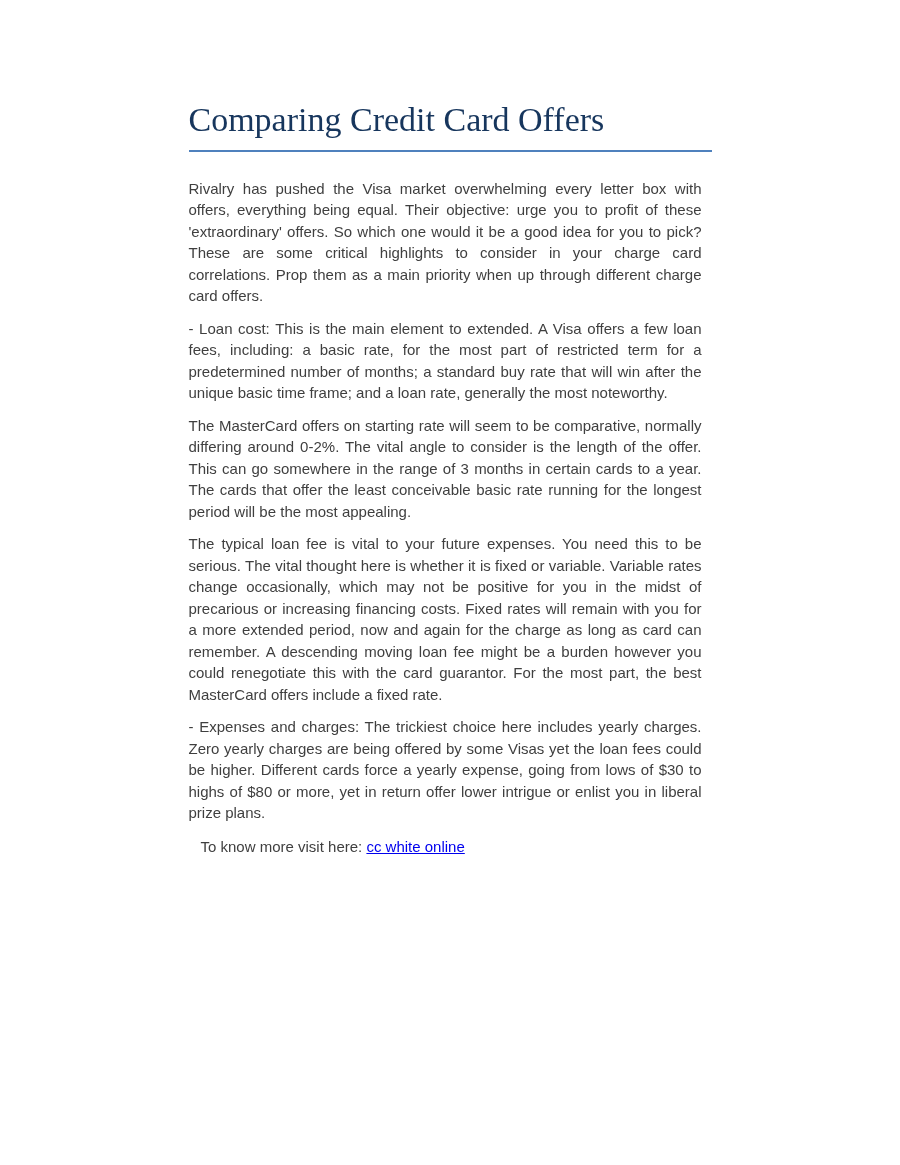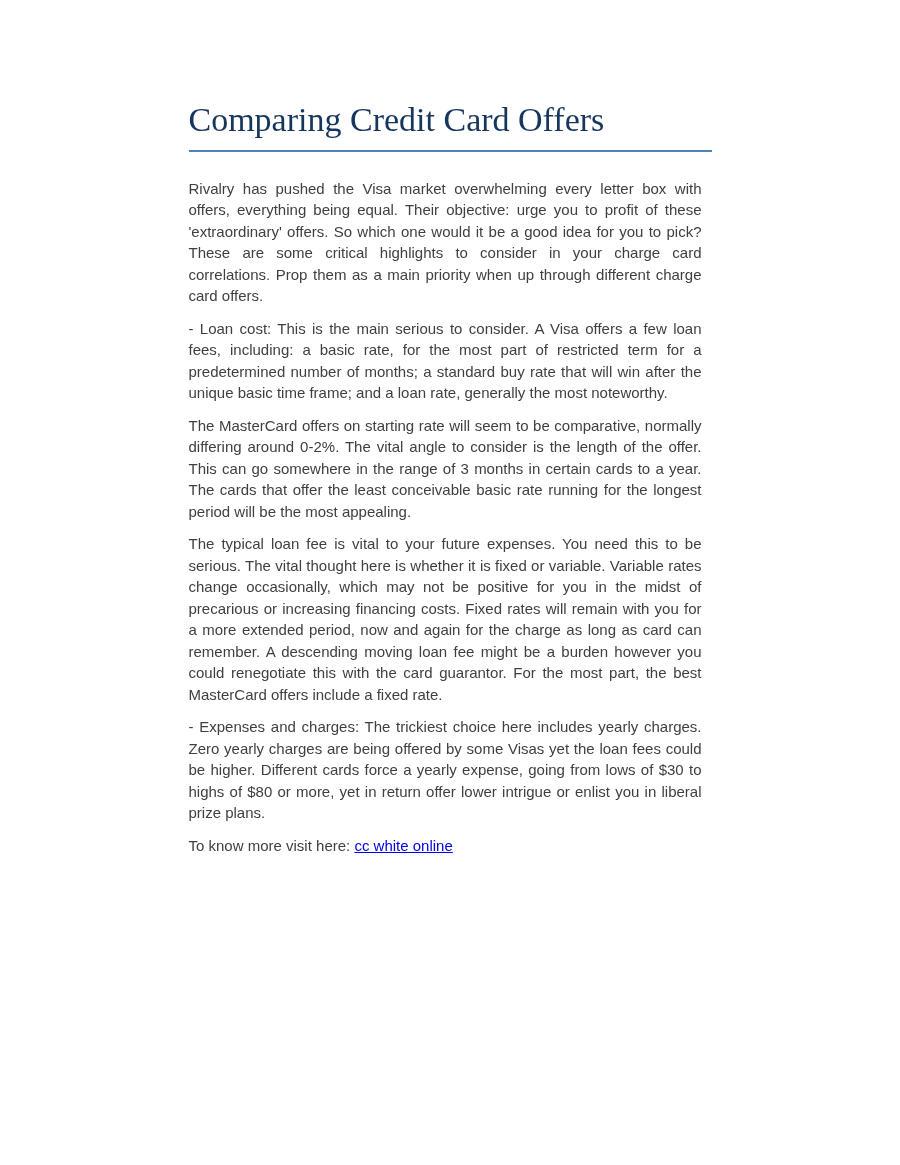--- a/index.html
+++ b/index.html
@@ -30,42 +30,42 @@
   }
   .body-par {
     margin: 0 10px 11px 0;
     font-size: 15px;
     line-height: 21.5px;
     color: #3F3F3F;
     text-align: justify;
     text-justify: inter-word;
   }
   .closing-line {
-    margin: 0;
+    margin: 12px;
     font-size: 15px;
     line-height: 21.5px;
     color: #3F3F3F;
     text-align: left;
   }
   .doc-link {
     color: #0000EE;
     text-decoration: underline;
     cursor: pointer;
   }
 </style>
 </head>
 <body>
 
 <div class="page">
 
   <h1 class="doc-title">Comparing Credit Card Offers</h1>
 
   <p class="body-par">Rivalry has pushed the Visa market overwhelming every letter box with offers, everything being equal. Their objective: urge you to profit of these 'extraordinary' offers. So which one would it be a good idea for you to pick? These are some critical highlights to consider in your charge card correlations. Prop them as a main priority when up through different charge card offers.</p>
 
-  <p class="body-par">- Loan cost: This is the main serious to consider. A Visa offers a few loan fees, including: a basic rate, for the most part of restricted term for a predetermined number of months; a standard buy rate that will win after the unique basic time frame; and a loan rate, generally the most noteworthy.</p>
+  <p class="body-par">- Loan cost: This is the main element to extended. A Visa offers a few loan fees, including: a basic rate, for the most part of restricted term for a predetermined number of months; a standard buy rate that will win after the unique basic time frame; and a loan rate, generally the most noteworthy.</p>
 
   <p class="body-par">The MasterCard offers on starting rate will seem to be comparative, normally differing around 0-2%. The vital angle to consider is the length of the offer. This can go somewhere in the range of 3 months in certain cards to a year. The cards that offer the least conceivable basic rate running for the longest period will be the most appealing.</p>
 
   <p class="body-par">The typical loan fee is vital to your future expenses. You need this to be serious. The vital thought here is whether it is fixed or variable. Variable rates change occasionally, which may not be positive for you in the midst of precarious or increasing financing costs. Fixed rates will remain with you for a more extended period, now and again for the charge as long as card can remember. A descending moving loan fee might be a burden however you could renegotiate this with the card guarantor. For the most part, the best MasterCard offers include a fixed rate.</p>
 
   <p class="body-par">- Expenses and charges: The trickiest choice here includes yearly charges. Zero yearly charges are being offered by some Visas yet the loan fees could be higher. Different cards force a yearly expense, going from lows of $30 to highs of $80 or more, yet in return offer lower intrigue or enlist you in liberal prize plans.</p>
 
   <p class="closing-line">
     <span>To know more visit here:</span>
     <a class="doc-link">cc white online</a>

